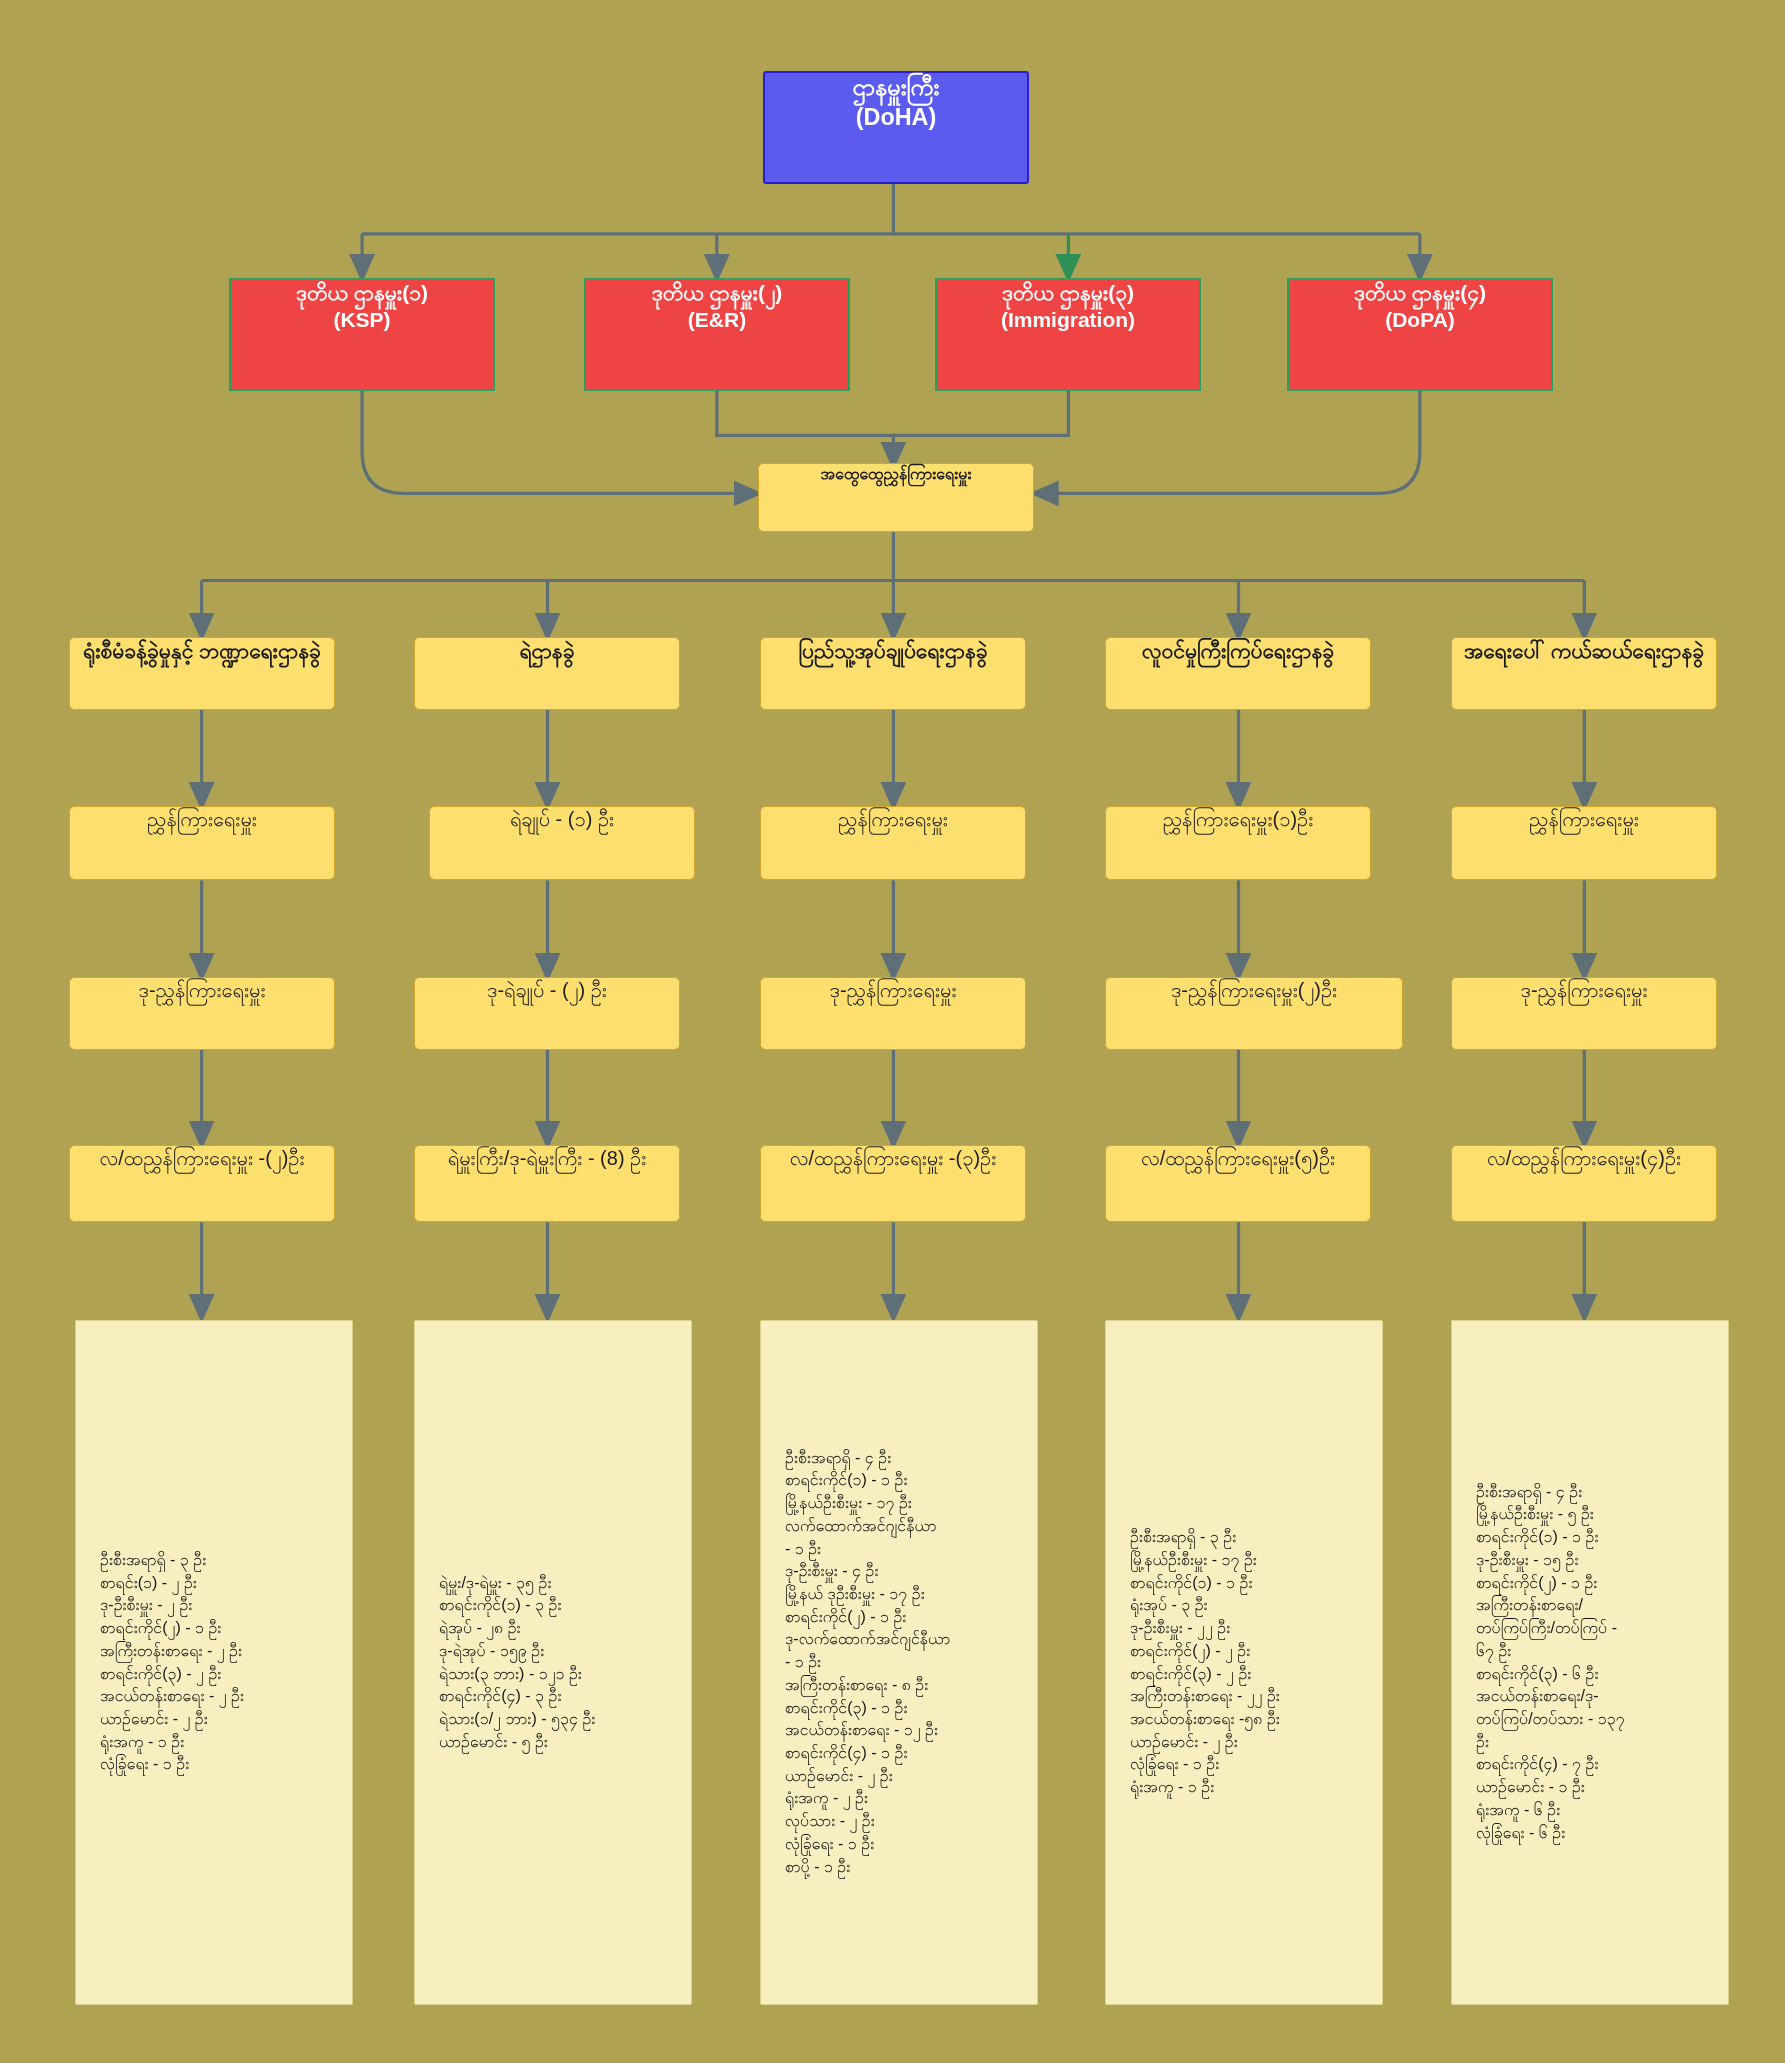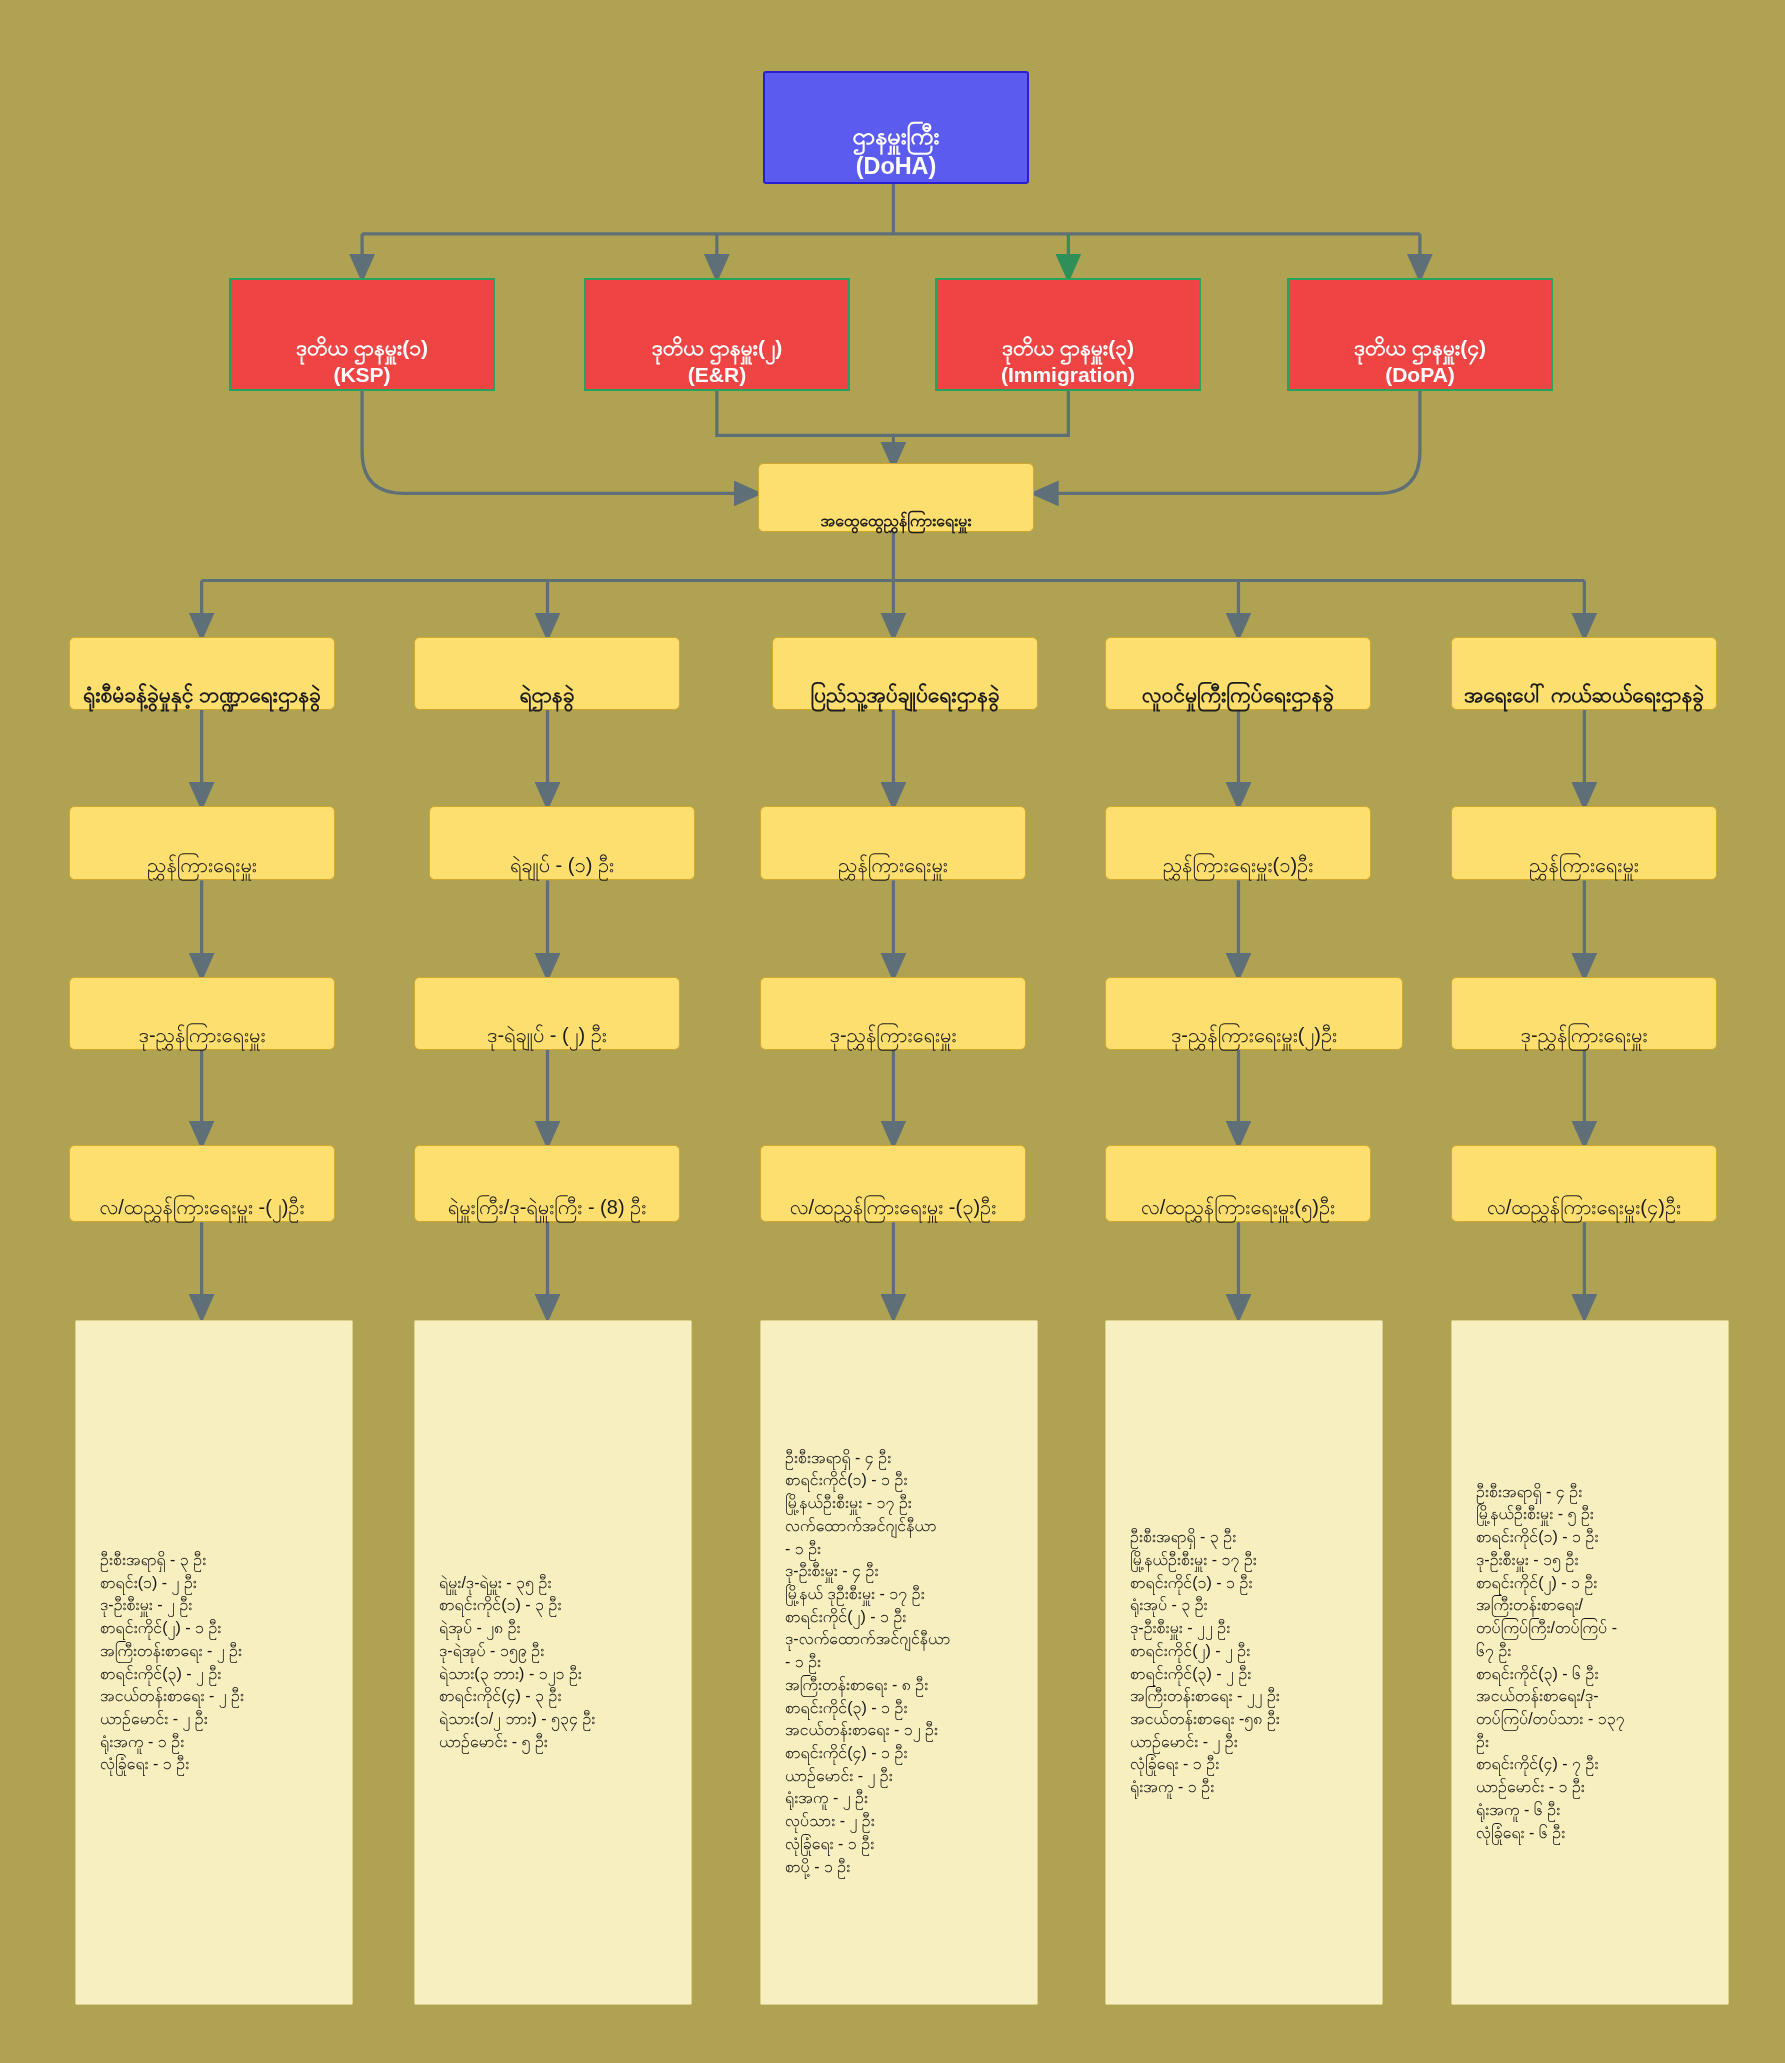--- a/index.html
+++ b/index.html
@@ -28,21 +28,21 @@
     height: 2064px;
     pointer-events: none;
     z-index: 1;
   }
   .node {
     position: absolute;
     box-sizing: border-box;
     display: flex;
     flex-direction: column;
     align-items: center;
-    justify-content: flex-end;
+    justify-content: flex-start;
     text-align: center;
     z-index: 2;
     line-height: 1.28;
   }
   .node-top {
     background: #5b5bf0;
     border: 2.4px solid #2a1fd0;
     border-radius: 3.2px;
     color: #ffffff;
     font-size: 23.4px;
@@ -233,21 +233,21 @@
     <div class="detail-list">ရဲမှူး/ဒု-ရဲမှူး - ၃၅ ဦး
 စာရင်းကိုင်(၁) - ၃ ဦး
 ရဲအုပ် - ၂၈ ဦး
 ဒု-ရဲအုပ် - ၁၅၉ ဦး
 ရဲသား(၃ ဘား) - ၁၂၁ ဦး
 စာရင်းကိုင်(၄) - ၃ ဦး
 ရဲသား(၁/၂ ဘား) - ၅၃၄ ဦး
 ယာဉ်မောင်း - ၅ ဦး</div>
   </div>
 
-  <div class="node node-yellow bold-head" style="left:760px; top:637px; width:266px; height:73px;margin-left:12px;">
+  <div class="node node-yellow bold-head" style="left:760px; top:637px; width:266px; height:73px;">
     <span class="node-line">ပြည်သူ့အုပ်ချုပ်ရေးဌာနခွဲ</span>
   </div>
   <div class="node node-yellow plain" style="left:760px; top:806px; width:266px; height:74px;">
     <span class="node-line">ညွှန်ကြားရေးမှူး</span>
   </div>
   <div class="node node-yellow plain" style="left:760px; top:977px; width:266px; height:73px;">
     <span class="node-line">ဒု-ညွှန်ကြားရေးမှူး</span>
   </div>
   <div class="node node-yellow plain" style="left:760px; top:1145px; width:266px; height:77px;">
     <span class="node-line">လ/ထညွှန်ကြားရေးမှူး -(၃)ဦး</span>

